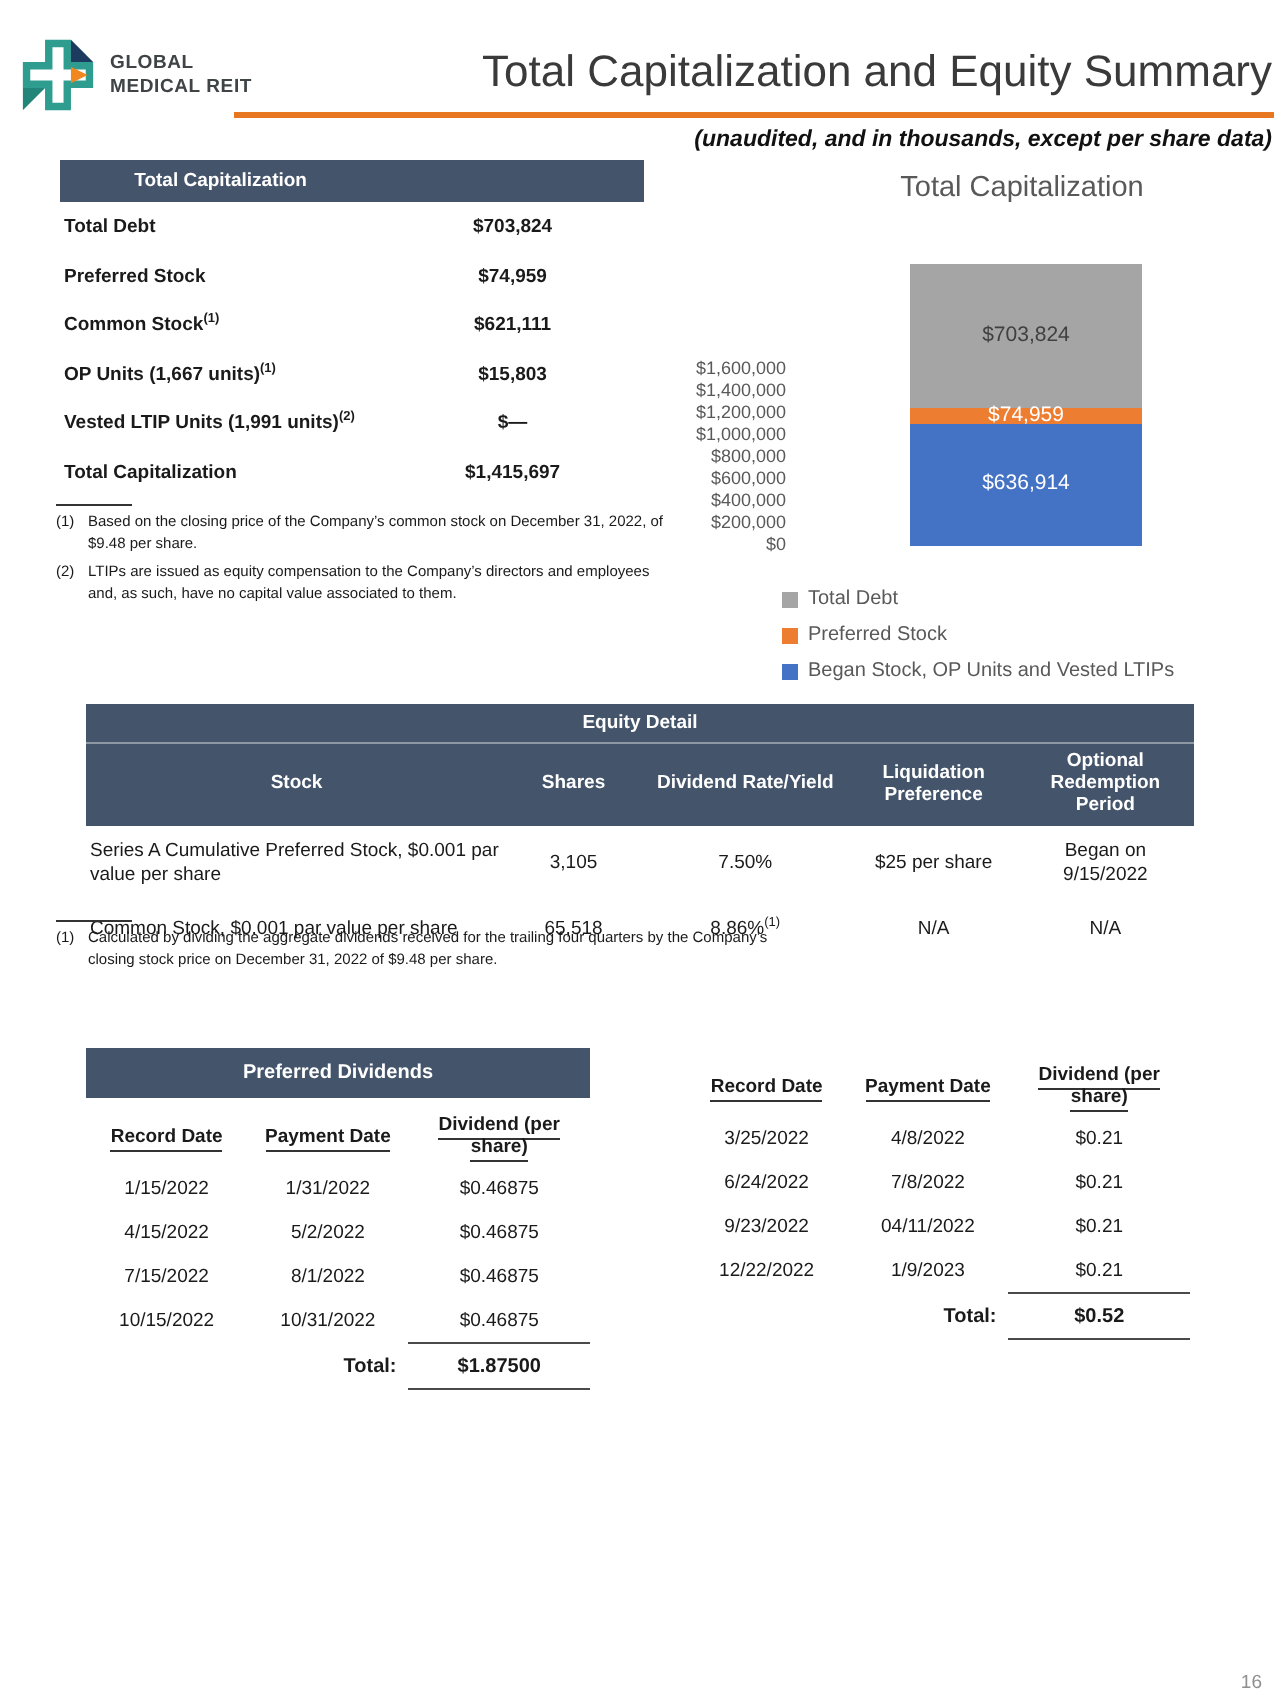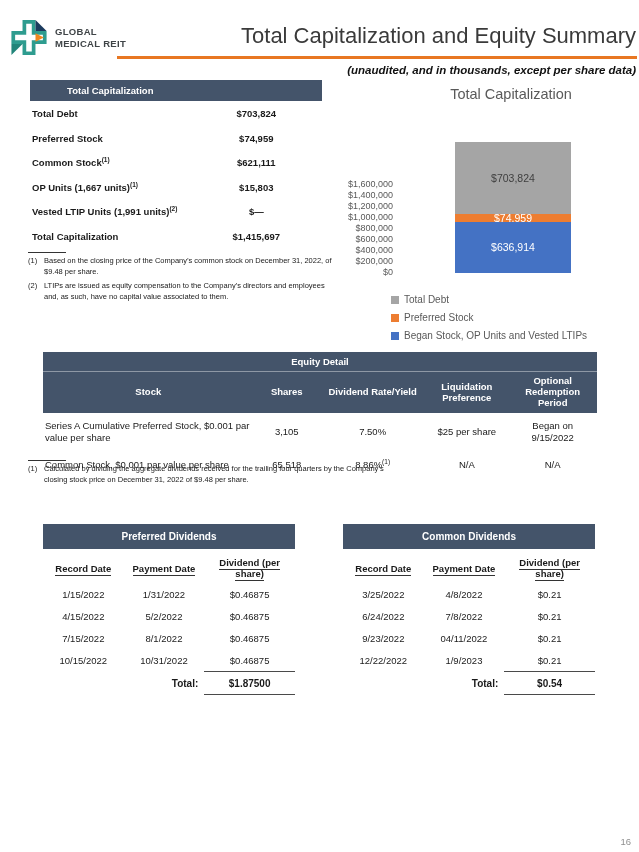--- a/index.html
+++ b/index.html
@@ -152,21 +152,21 @@
           <div class="ytick">$0</div>
         </div>
       <div class="plot">
         <div class="bar">
             <div class="bar-seg" style="height: 72.1px; background: rgb(165, 165, 165);">
               <div class="bar-label" style="color: rgb(64, 64, 64);">$703,824</div>
             </div>
             <div class="bar-seg" style="height: 7.7px; background: rgb(237, 125, 49);">
               <div class="bar-label" style="color: rgb(255, 255, 255);">$74,959</div>
             </div>
-            <div class="bar-seg" style="height: 51px; background: rgb(68, 114, 196);">
+            <div class="bar-seg" style="height: 61px; background: rgb(68, 114, 196);">
               <div class="bar-label" style="color: rgb(255, 255, 255);">$636,914</div>
             </div>
           </div>
       </div>
     </div>
     <div class="chart-legend">
         <div class="legend-item">
           <span class="legend-swatch" style="background: rgb(165, 165, 165);"></span>
           <span>Total Debt</span>
         </div>
@@ -268,21 +268,20 @@
         <tr>
           <td></td>
           <td class="total-label">Total:</td>
           <td class="total-value">$1.87500</td>
         </tr>
       </tbody>
     </table>
   </div>
 
   <div class="div-table div-right">
-    <div class="div-title slate">Common Dividends</div>
     <table>
       <colgroup>
           <col style="width:32%">
           <col style="width:32%">
           <col style="width:36%">
         </colgroup>
       <thead>
         <tr>
           <th><span>Record Date</span></th>
           <th><span>Payment Date</span></th>
@@ -306,21 +305,21 @@
           <td>$0.21</td>
         </tr>
         <tr>
           <td>12/22/2022</td>
           <td>1/9/2023</td>
           <td>$0.21</td>
         </tr>
         <tr>
           <td></td>
           <td class="total-label">Total:</td>
-          <td class="total-value">$0.54</td>
+          <td class="total-value">$0.52</td>
         </tr>
       </tbody>
     </table>
   </div>
 
   <div class="footer-left">4Q-2022| Earnings Supplemental</div>
   <div class="page-num">16</div>
 
 </div>
 

